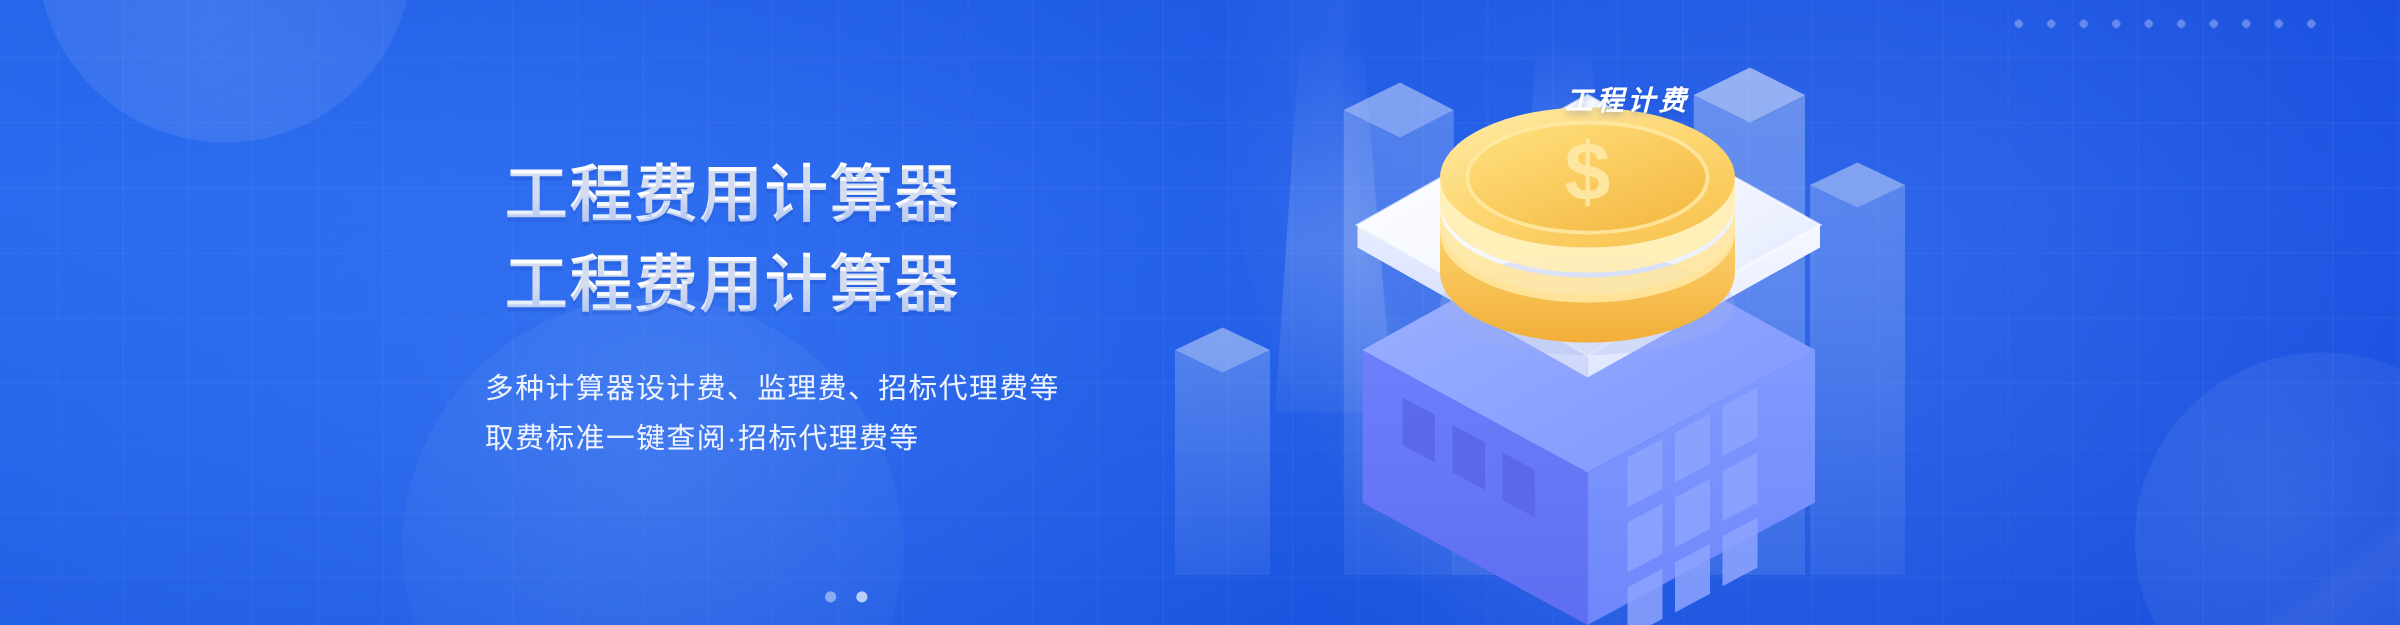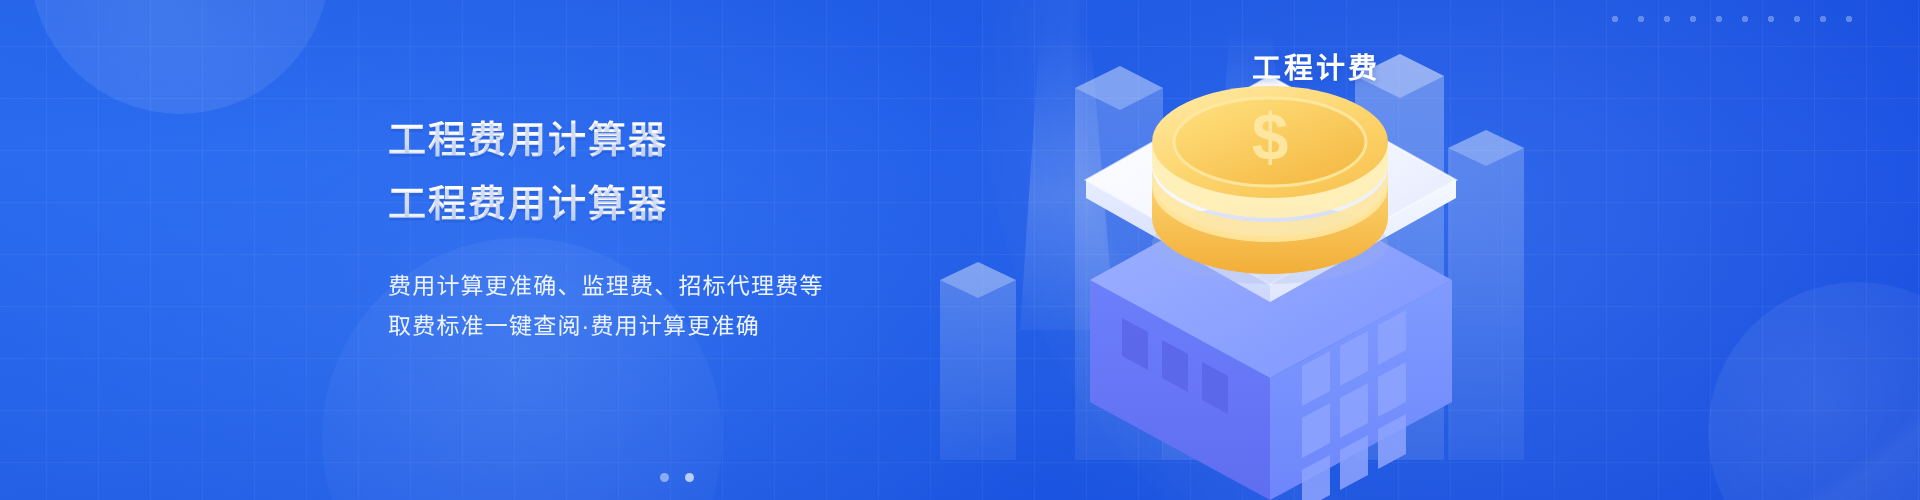--- a/index.html
+++ b/index.html
@@ -74,32 +74,32 @@
   }
 
   
   .copy {
     position: absolute;
     left: 388px;
     top: 112px;
     width: 640px;
   }
   .headline {
-    font-size: 38px;
+    font-size: 50px;
     line-height: 56px;
     font-weight: 700;
     letter-spacing: 2px;
     color: #ffffff;
     background: linear-gradient(180deg, #ffffff 0%, #ffffff 52%, #cfe0ff 100%);
     -webkit-background-clip: text;
     background-clip: text;
     -webkit-text-fill-color: transparent;
     text-shadow: 0 3px 0 rgba(18,62,170,0.18);
     white-space: nowrap;
-    margin: 0;
+    margin: 16px;
   }
   .headline + .headline { margin-top: 8px; }
 
   .subcopy {
     margin-top: 34px;
     color: #eef4ff;
     font-size: 23px;
     line-height: 40px;
     letter-spacing: 1.2px;
     font-weight: 400;
@@ -128,23 +128,24 @@
     right: 300px;
     bottom: 0;
     width: 720px;
     height: 470px;
   }
   .art svg { display: block; width: 100%; height: 100%; overflow: visible; }
 
   .badge {
     position: absolute;
     left: 352px;
-    top: 14px;
-    font-size: 29px;
+    top: 32px;
+    font-size: 22px;
     font-weight: 700;
+    font-style: italic;
     letter-spacing: 3px;
     color: #ffffff;
     text-shadow: 0 2px 6px rgba(20,60,170,0.35);
     white-space: nowrap;
   }
 </style>
 </head>
 <body>
 
 <div class="banner">
@@ -154,22 +155,22 @@
   <div class="arc-sweep"></div>
   <div class="circle circle-tl"></div>
   <div class="circle circle-bl"></div>
   <div class="circle circle-br"></div>
   <div class="dot-grid"></div>
 
   <div class="copy">
     <h1 class="headline">工程费用计算器</h1>
     <h1 class="headline">工程费用计算器</h1>
     <div class="subcopy">
-      <div>费用计算更准确、监理费、招标代理费等</div>
-      <div>取费标准一键查阅·费用计算更准确</div>
+      <div>多种计算器设计费、监理费、招标代理费等</div>
+      <div>取费标准一键查阅·招标代理费等</div>
     </div>
   </div>
 
   <div class="dots">
     <span></span>
     <span class="active"></span>
   </div>
 
   <div class="art">
     <div class="badge">工程计费</div>

